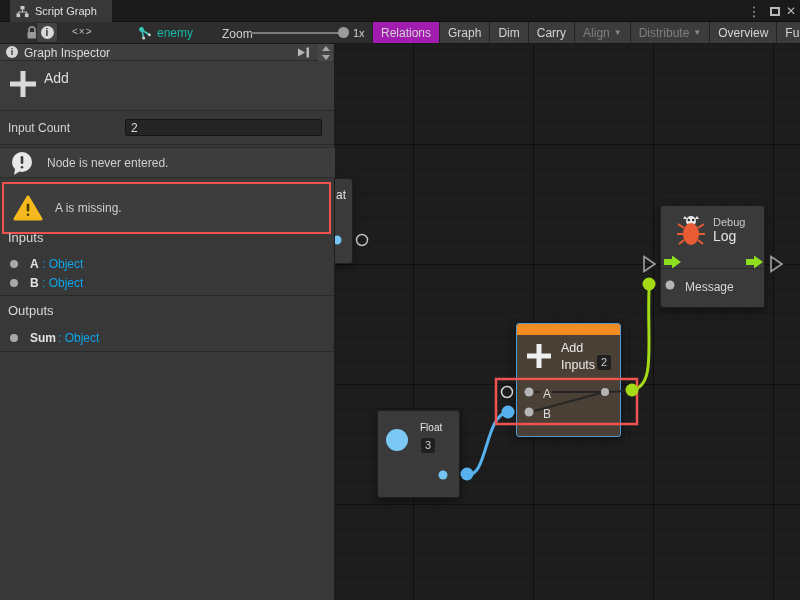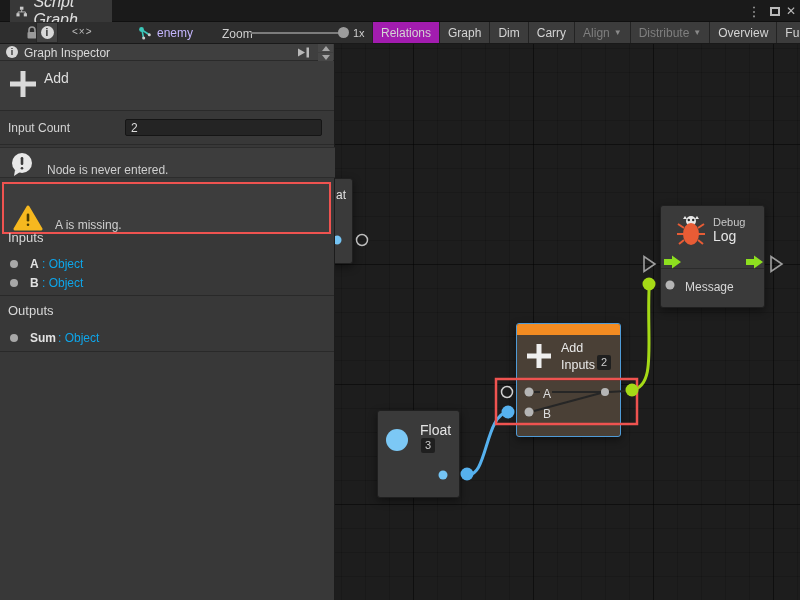--- a/index.html
+++ b/index.html
@@ -3,37 +3,37 @@
 <meta charset="utf-8">
 <style>
   * { margin:0; padding:0; box-sizing:border-box; }
   html,body { width:800px; height:600px; overflow:hidden; background:#1d1d1d;
     font-family:"Liberation Sans", sans-serif; color:#d6d6d6; -webkit-font-smoothing:antialiased; }
   .abs { position:absolute; }
 
   
   #titlebar { position:absolute; left:0; top:0; width:800px; height:22px; background:#1a1a1a; border-bottom:1px solid #101010; }
   #tab { position:absolute; left:10px; top:0; height:22px; width:102px; background:#383838;
-    display:flex; align-items:center; gap:6px; padding-left:6px; font-size:16px; color:#e0e0e0;font-style:italic; }
+    display:flex; align-items:center; gap:6px; padding-left:6px; font-size:11px; color:#e0e0e0; }
   .win-ctl { position:absolute; top:0; height:22px; width:16px; display:flex; align-items:center; justify-content:center; color:#b9b9b9; }
   #ctl-kebab { right:38px; font-size:13px; letter-spacing:0; }
   #ctl-max { right:17px; }
   #ctl-max span { display:block; width:10px; height:9px; border:2px solid #b9b9b9; }
   #ctl-close { right:1px; font-size:12px; }
 
   
   #toolbar { position:absolute; left:0; top:22px; width:800px; height:22px; background:#2e2e2e; border-bottom:1px solid #191919; }
   #lock-btn { position:absolute; left:24px; top:3px; width:16px; height:16px; }
   #info-btn { position:absolute; left:36px; top:0; width:22px; height:21px; background:#434343; border:1px solid #272727;
     display:flex; align-items:center; justify-content:center; }
   .i-circle { width:13px; height:13px; border-radius:50%; background:#d8d8d8; color:#2c2c2c; font-size:10px; font-weight:bold;
     display:flex; align-items:center; justify-content:center; line-height:1; }
   .i-circle.small { width:12px; height:12px; font-size:9px; }
   #code-btn { position:absolute; left:72px; top:4px; font-size:10px; color:#bdbdbd; letter-spacing:1px; }
-  #breadcrumb { position:absolute; left:138px; top:0; height:21px; display:flex; align-items:center; gap:5px; font-size:12px; color:#c4b5fd; }
+  #breadcrumb { position:absolute; left:138px; top:0; height:21px; display:flex; align-items:center; gap:5px; font-size:12px; color:#14b8a6; }
   #zoom-label { position:absolute; left:222px; top:5px; font-size:12px; color:#cfcfcf; }
   #zoom-track { position:absolute; left:251px; top:10px; width:90px; height:2px; background:#7c7c7c; }
   #zoom-handle { position:absolute; left:338px; top:5px; width:11px; height:11px; border-radius:50%; background:#9c9c9c; }
   #zoom-value { position:absolute; left:353px; top:5px; font-size:11px; color:#cfcfcf; }
   #tb-buttons { position:absolute; left:372px; top:0; right:0; height:21px; display:flex; border-left:1px solid #232323; }
   .tb-btn { height:21px; display:flex; align-items:center; gap:4px; padding:0 8px; font-size:12px; color:#d4d4d4;
     background:#3c3c3c; border-right:1px solid #232323; white-space:nowrap; }
   .tb-btn.active { background:#a21caf; }
   .tb-btn.disabled { color:#7f7f7f; }
   .dd-arrow { font-size:8px; color:#8a8a8a; }
@@ -51,21 +51,21 @@
 
   #add-section { position:absolute; left:0; top:17px; width:100%; height:50px; background:#3c3c3c; border-bottom:1px solid #2a2a2a; }
   #add-title { position:absolute; left:44px; top:9px; font-size:14px; color:#dedede; }
 
   #input-count-row { position:absolute; left:0; top:68px; width:100%; height:33px; border-bottom:1px solid #2a2a2a; }
   #input-count-label { position:absolute; left:8px; top:9px; font-size:12px; color:#d4d4d4; }
   #input-count-field { position:absolute; left:125px; top:7px; width:197px; height:17px; background:#242424;
     border:1px solid #151515; border-radius:2px; color:#dcdcdc; font-size:12px; padding:0 5px;
     font-family:"Liberation Sans", sans-serif; }
 
-  .msg-box { position:absolute; left:0; width:335px; background:#3d3d3d; display:flex; align-items:flex-end; gap:12px; padding-left:9px;
+  .msg-box { position:absolute; left:0; width:335px; background:#3d3d3d; display:flex; align-items:center; gap:12px; padding-left:9px;
     font-size:12px; color:#cfcfcf; border-top:1px solid #2c2c2c; border-bottom:1px solid #2c2c2c; }
   #msg-info { top:103px; height:31px; }
   #msg-warn { top:138px; left:2px; width:329px; height:52px; border:2px solid #ef5350; }
 
   .sec-header { position:absolute; left:8px; font-size:13px; color:#d8d8d8; }
   .port-row { position:absolute; left:0; width:100%; height:18px; font-size:12px; }
   .port-dot-ui { position:absolute; left:10px; top:5px; width:8px; height:8px; border-radius:50%; background:#a8a8a8; }
   .port-name { position:absolute; left:30px; top:2px; font-weight:bold; color:#e2e2e2; }
   .port-type { position:absolute; left:42px; top:2px; color:#0ea5e9; }
   .hr { position:absolute; left:0; width:100%; height:1px; background:#292929; }
@@ -82,21 +82,21 @@
     overflow:hidden; }
 
   .node { position:absolute; background:#3a3a3a; border:1px solid #1f1f1f; border-radius:3px; box-shadow:0 3px 8px rgba(0,0,0,0.45); }
   .badge { display:inline-block; background:#1f1f1f; border-radius:2px; padding:0 4px; font-size:11px; color:#cccccc; line-height:15px; }
 
   #node-partial { left:-3px; top:134px; width:21px; height:86px; border-radius:0 3px 3px 0; }
   #node-partial .frag { position:absolute; left:3px; top:9px; font-size:12px; color:#e0e0e0; }
 
   #node-float { left:42px; top:366px; width:83px; height:88px; }
   #float-icon { position:absolute; left:8px; top:18px; width:22px; height:22px; border-radius:50%; background:#7cc8f5; }
-  #float-title { position:absolute; left:42px; top:11px; font-size:14px; color:#e4e4e4; }
+  #float-title { position:absolute; left:42px; top:11px; font-size:10px; color:#e4e4e4; }
   #float-badge { position:absolute; left:43px; top:27px; }
 
   #node-add { left:181px; top:279px; width:105px; height:114px; background:#4a4036; border:1px solid #4f9bd7; }
   #add-strip { position:absolute; left:0; top:0; width:100%; height:11px; background:#f28b22; border-radius:2px 2px 0 0; }
   #add-hdr-title { position:absolute; left:44px; top:16px; font-size:12.5px; color:#eaeaea; line-height:17px; }
   #add-badge { position:absolute; left:80px; top:31px; }
   #add-ports-divider { position:absolute; left:0; top:56px; width:100%; height:1px; background:#36302a; }
   .add-port-label { position:absolute; left:26px; font-size:12px; color:#dddddd; }
 
   #node-debug { left:325px; top:161px; width:105px; height:103px; }

